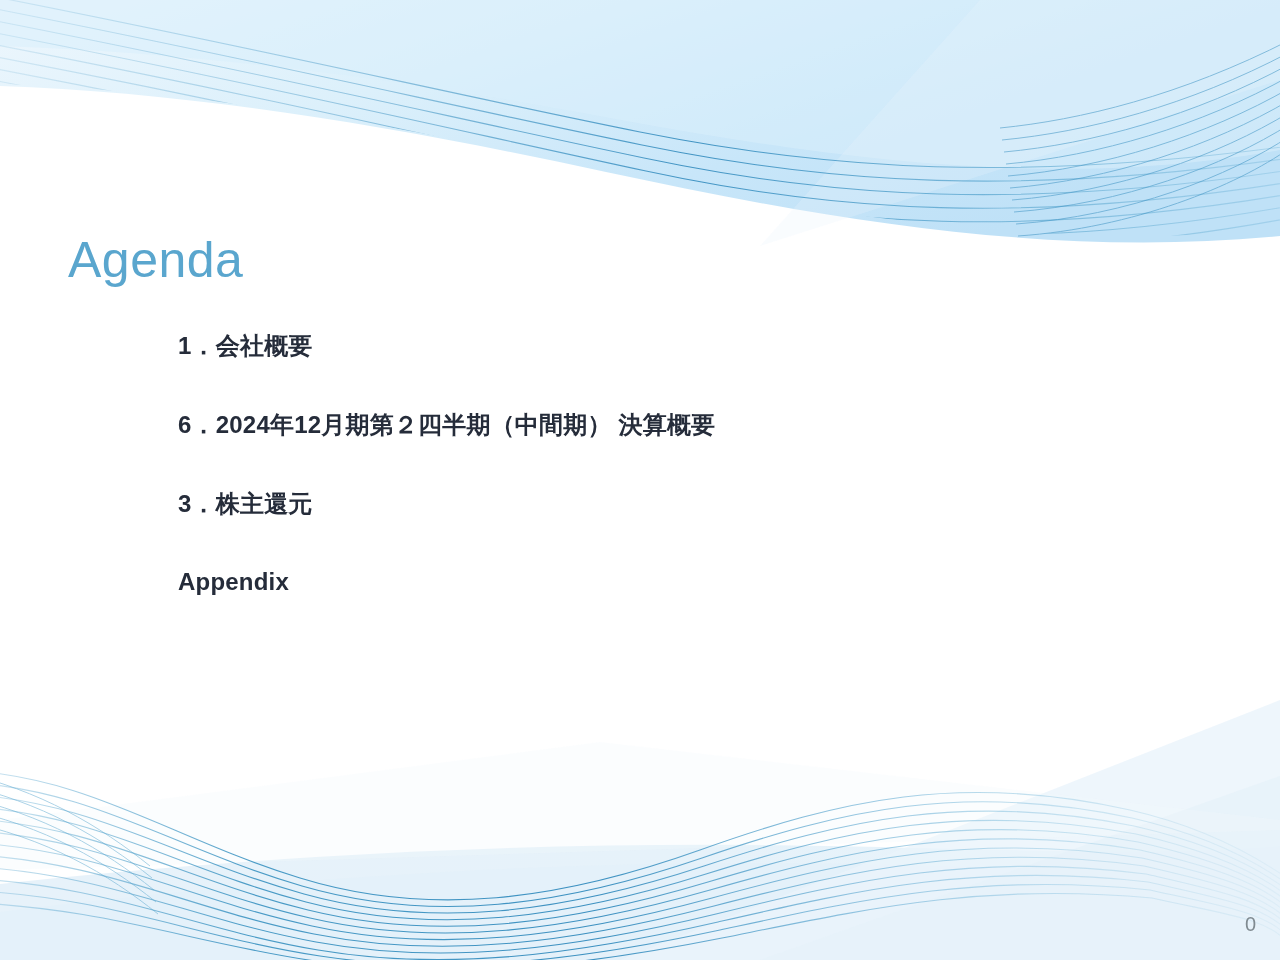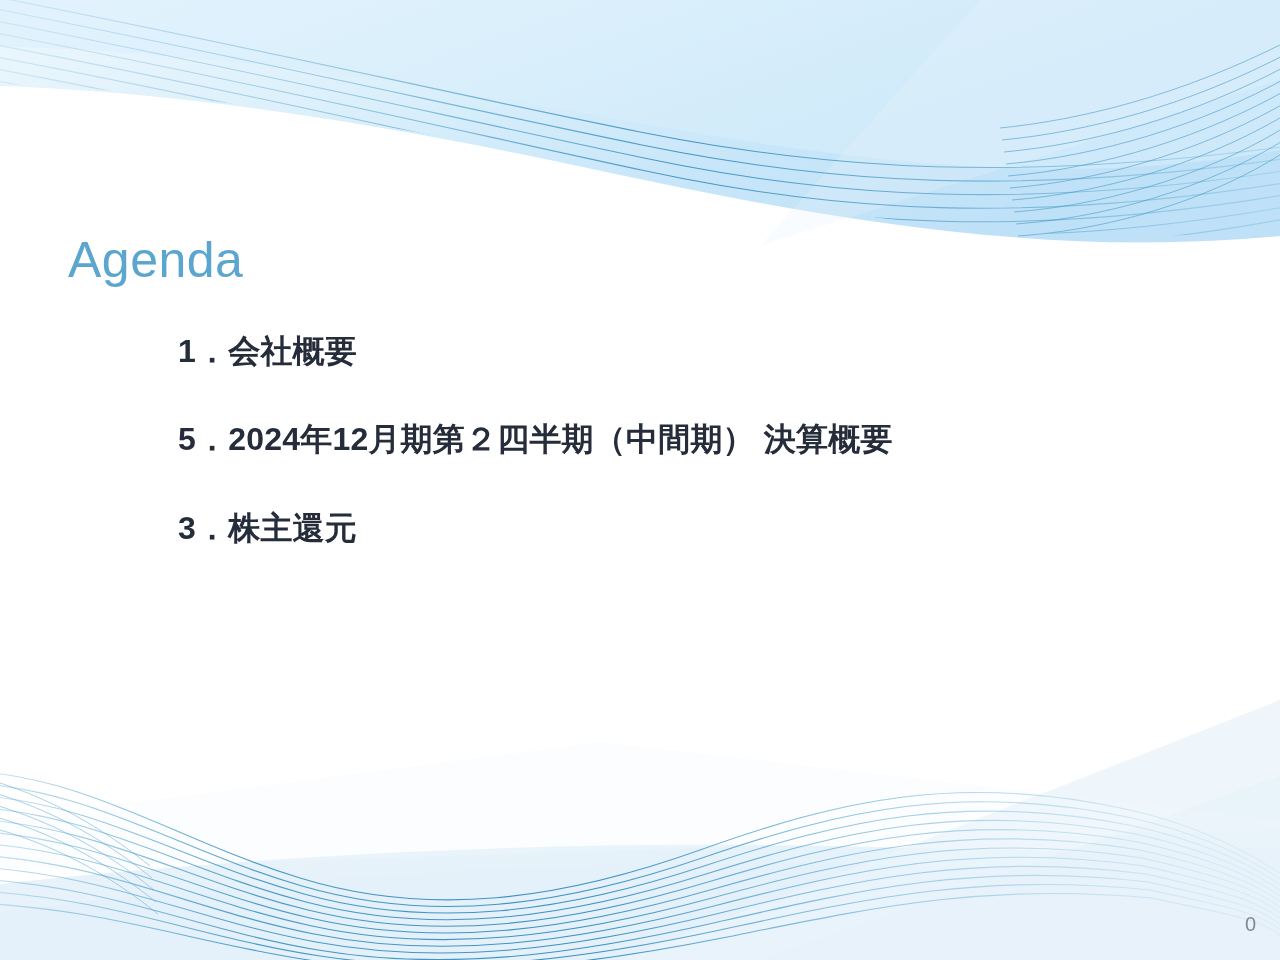--- a/index.html
+++ b/index.html
@@ -44,21 +44,21 @@
     letter-spacing: 0.5px;
     white-space: nowrap;
   }
   .agenda-list {
     position: absolute;
     left: 178px;
     top: 332px;
     width: 1060px;
   }
   .agenda-item {
-    font-size: 32px;
+    font-size: 24px;
     line-height: 1.2;
     font-weight: 700;
     color: #252c3a;
     white-space: nowrap;
     margin-bottom: 50px;
     letter-spacing: 0.2px;
   }
   .agenda-item:last-child {
     margin-bottom: 0;
   }
@@ -186,20 +186,21 @@
       <path d="M-40,820 C48,838 108,874 158,914"></path>
     </g>
 
   </svg>
 
   <div id="content">
     <div class="slide-title">Agenda</div>
 
     <div class="agenda-list">
       <div class="agenda-item">1．会社概要</div>
-      <div class="agenda-item">5．2024年12月期第２四半期（中間期） 決算概要</div>
+      <div class="agenda-item">6．2024年12月期第２四半期（中間期） 決算概要</div>
       <div class="agenda-item">3．株主還元</div>
+      <div class="agenda-item">Appendix</div>
     </div>
 
     <div class="page-number">0</div>
   </div>
 
 </div>
 
 </body></html>

